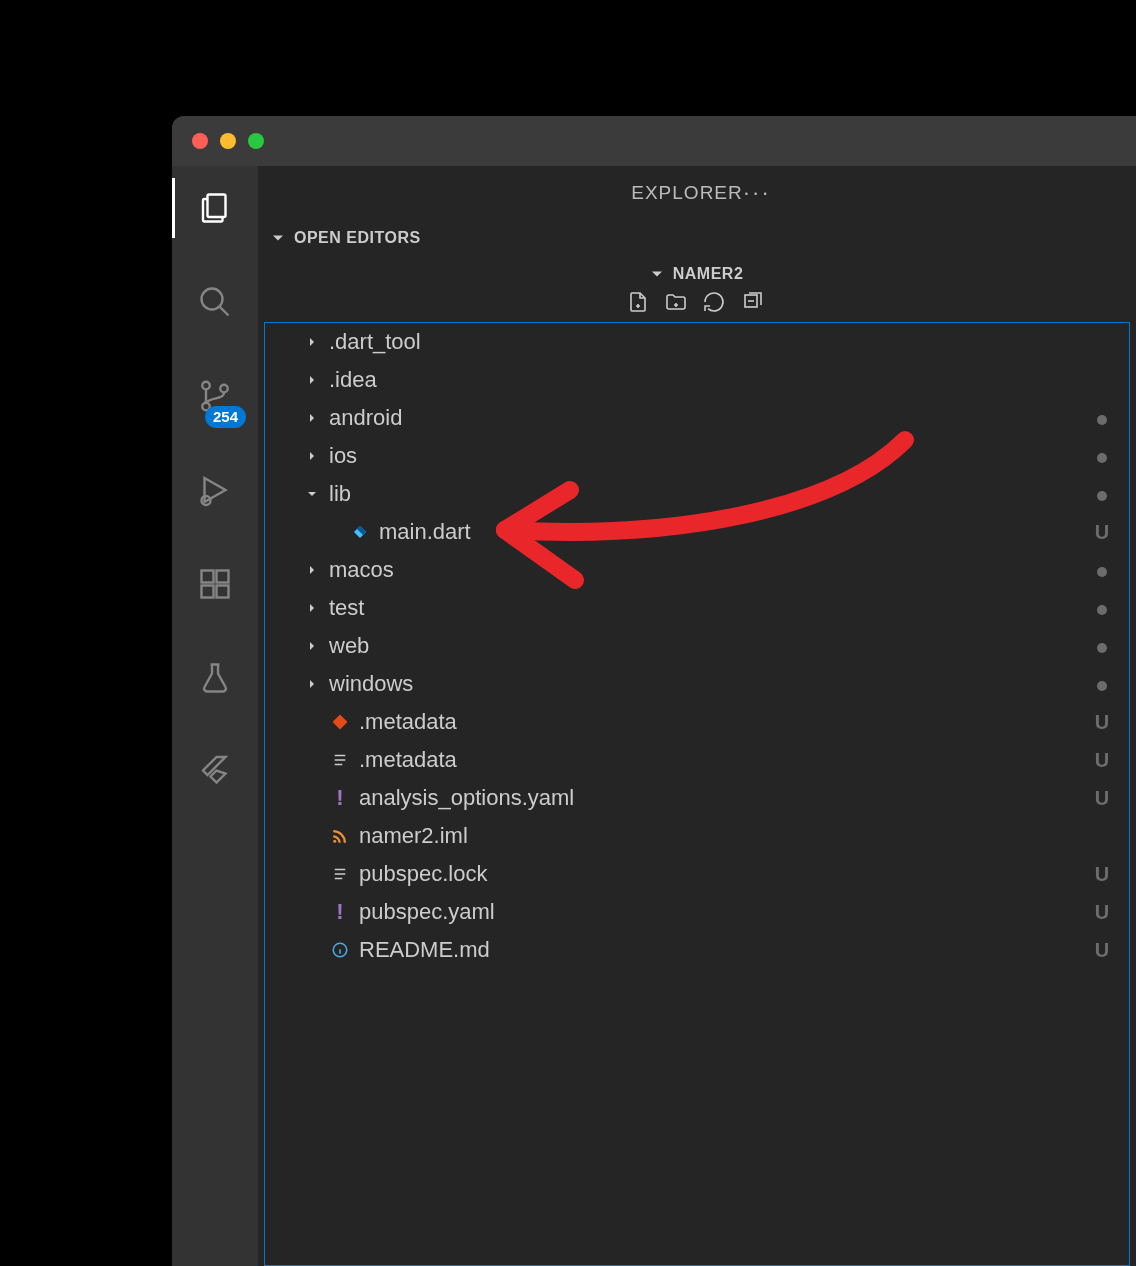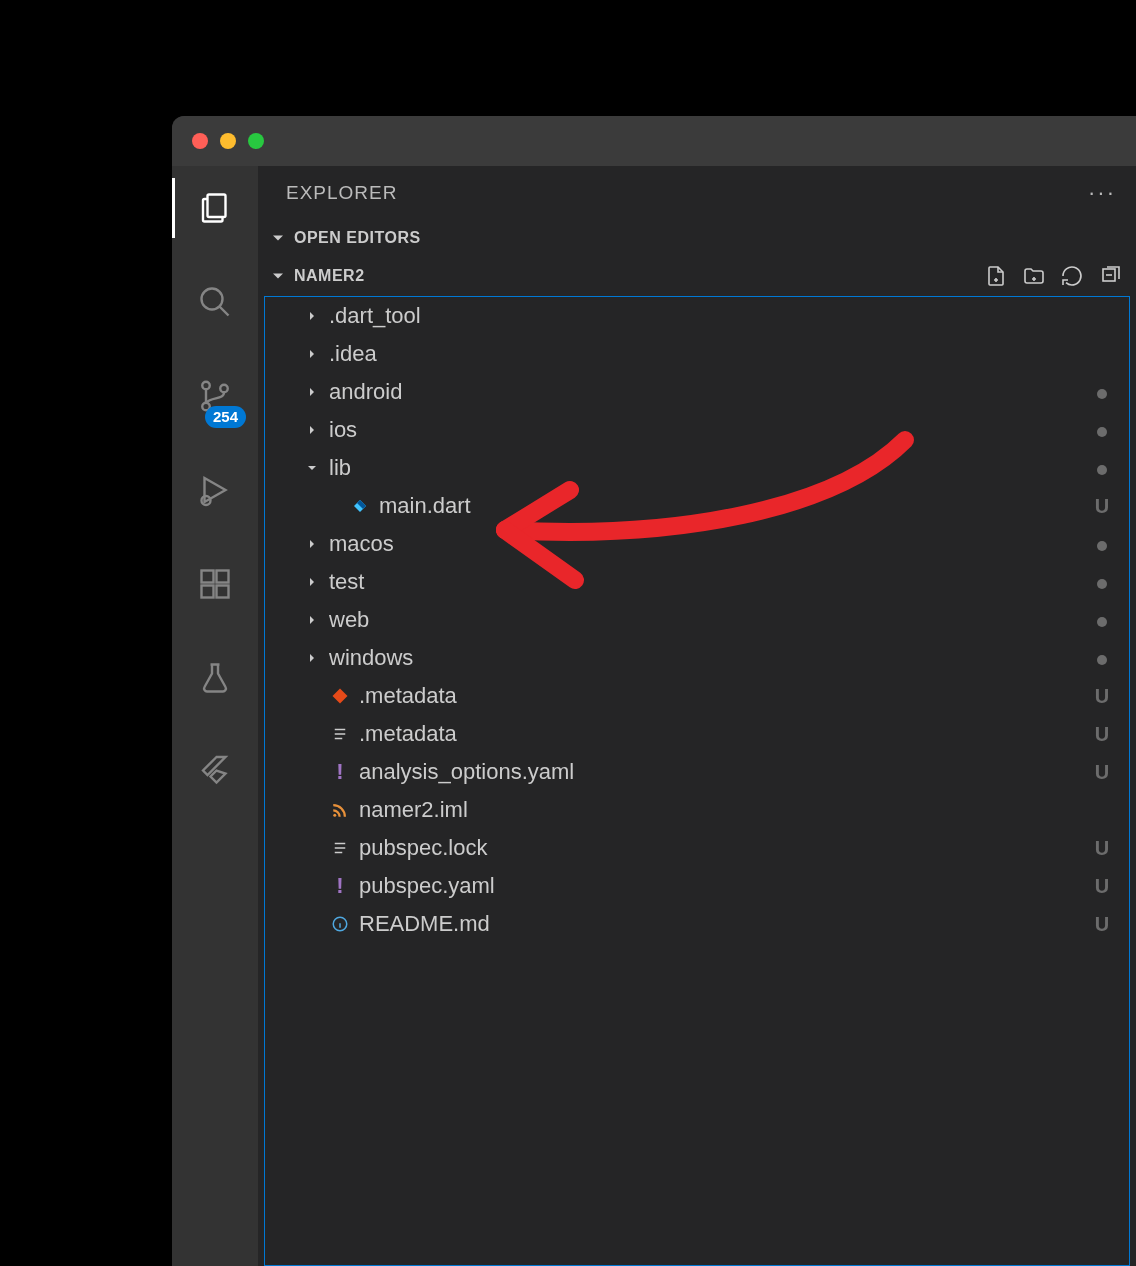--- a/index.html
+++ b/index.html
@@ -73,41 +73,42 @@
   .sidebar {
     flex: 1;
     background: #252526;
     color: #ccc;
     display: flex;
     flex-direction: column;
   }
   .sidebar-header {
     display: flex;
     align-items: center;
-    justify-content: space-between;
+    justify-content: center;
     padding: 14px 20px 14px 28px;
     font-size: 19px;
     color: #bbb;
     letter-spacing: 1px;
   }
   .sidebar-header .dots { color: #bbb; font-size: 22px; letter-spacing: 2px; cursor: pointer; }
   .section-row {
     display: flex;
     align-items: center;
     padding: 8px 10px;
     font-size: 16px;
     font-weight: 700;
     color: #ccc;
     letter-spacing: 0.5px;
     cursor: pointer;
     gap: 6px;
   }
   .section-row.project {
     justify-content: space-between;
     padding-right: 14px;
+    flex-direction: column;
   }
   .section-row .left { display:flex; align-items:center; gap:6px; }
   .section-actions { display: flex; gap: 14px; color: #ccc; }
   .section-actions svg { width: 24px; height: 24px; cursor: pointer; }
   .chev { width: 20px; height:20px; }
   .tree {
     border: 1px solid #0078d4;
     margin: 0 6px;
     height: 100%;
   }

